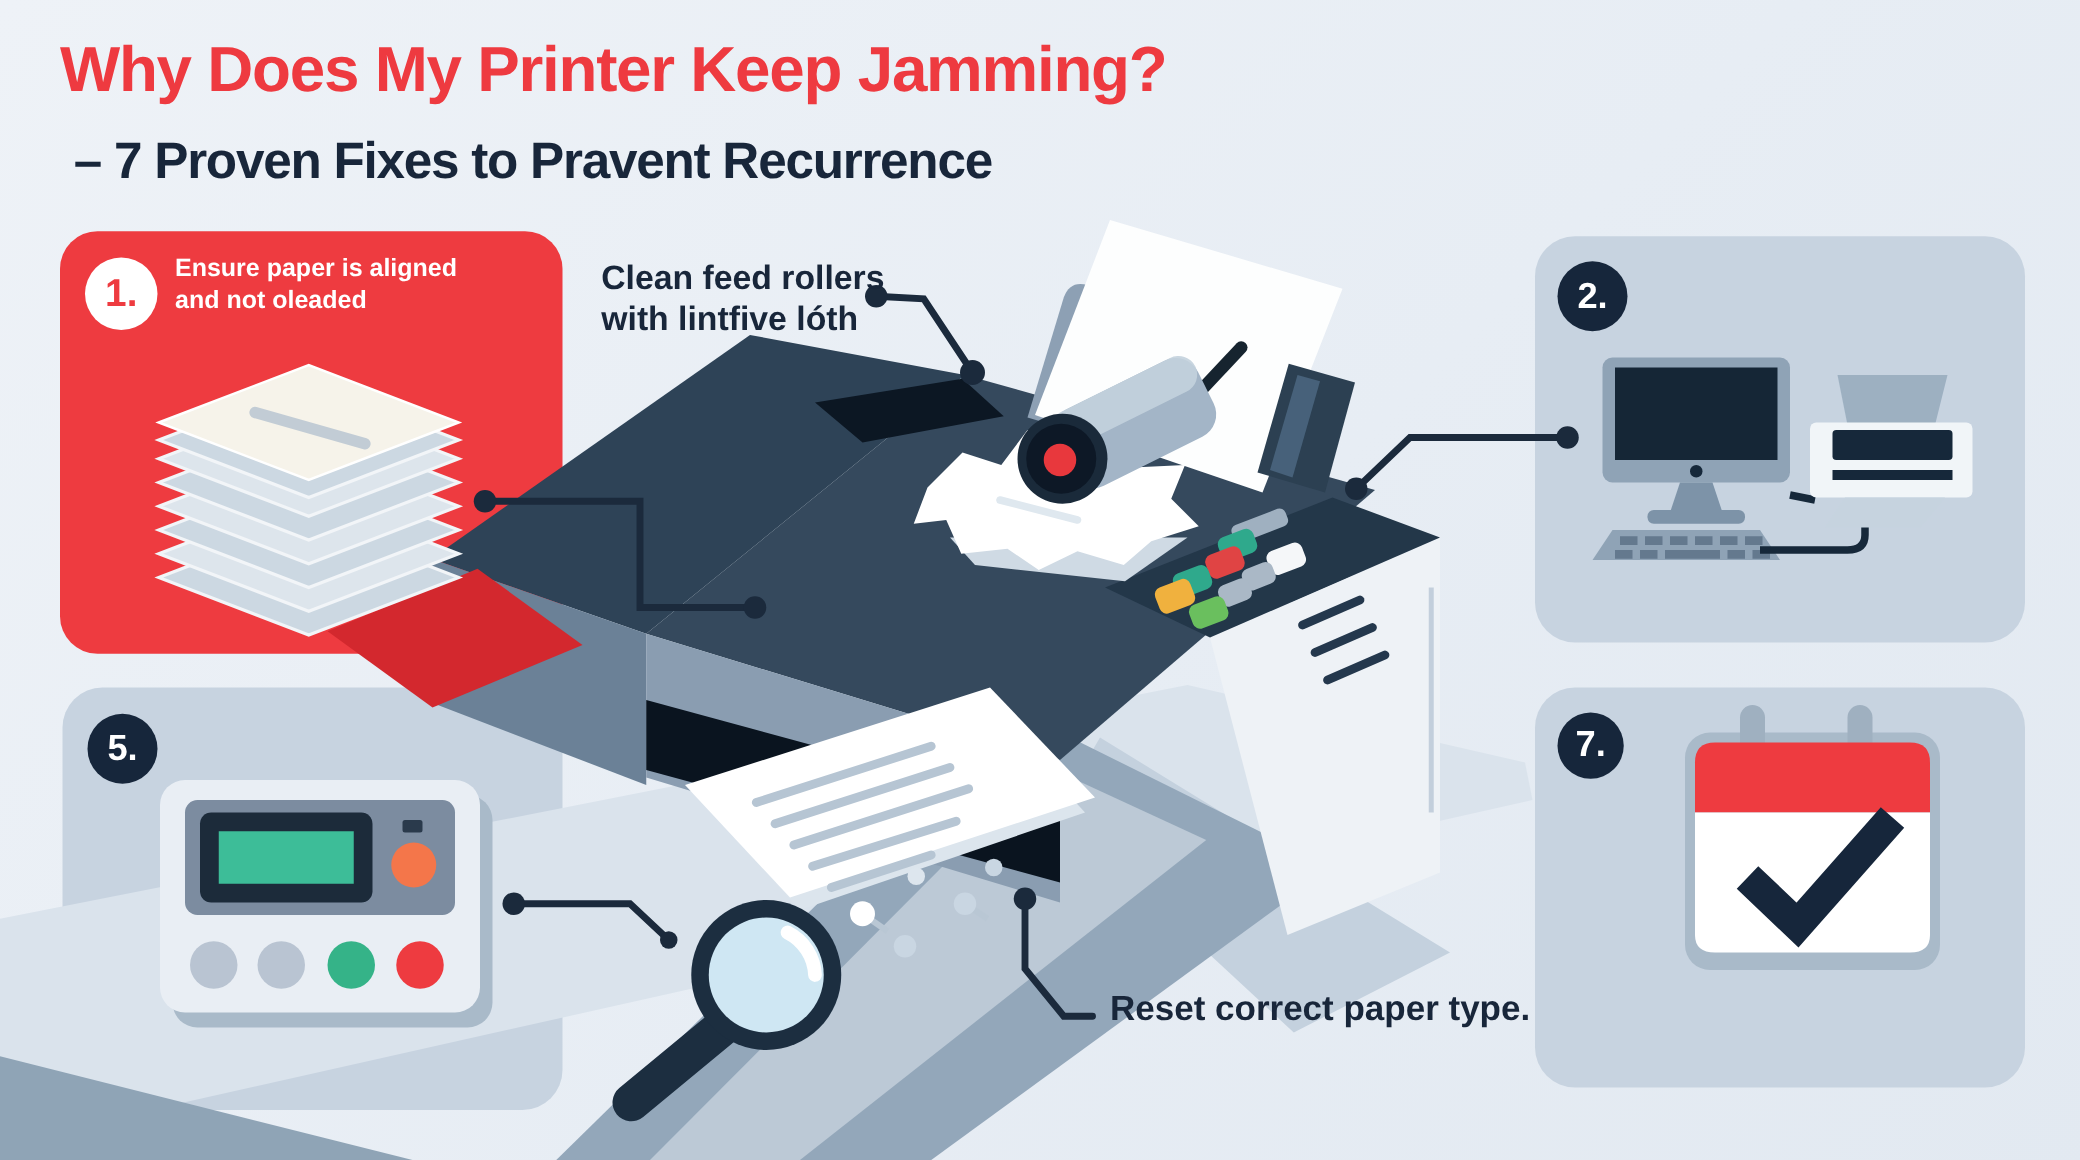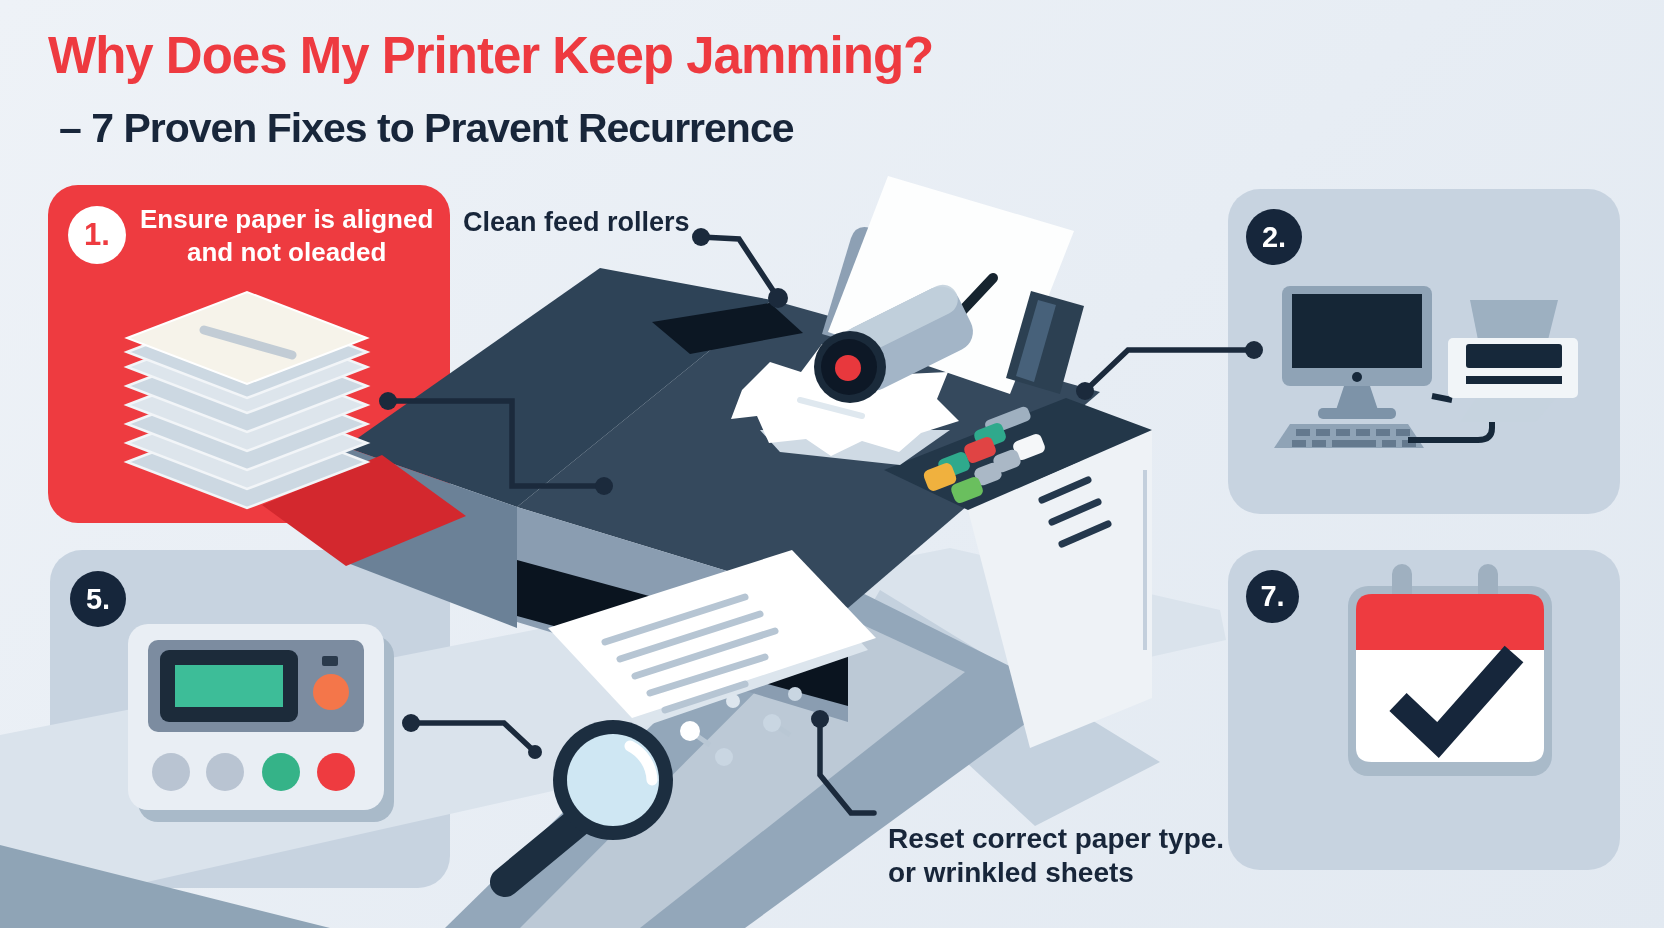--- a/index.html
+++ b/index.html
@@ -28,28 +28,28 @@
   .page-title{
     position:absolute;z-index:3;left:48px;top:26px;margin:0;
     font-size:51px;font-weight:800;letter-spacing:-1px;color:#ee3a40;white-space:nowrap;
   }
   .page-subtitle{
     position:absolute;z-index:3;left:48px;top:94px;margin:11px;
     font-size:41px;font-weight:800;letter-spacing:-1px;color:#18263a;white-space:nowrap;
   }
   .card1-heading{
     position:absolute;z-index:3;left:140px;top:203px;
-    font-size:26px;font-weight:bold;color:#ffffff;line-height:1.25;white-space:nowrap;text-align:center;
+    font-size:20px;font-weight:bold;color:#ffffff;line-height:1.25;white-space:nowrap;
   }
   .callout{
     position:absolute;z-index:3;font-size:27px;font-weight:bold;color:#18263a;
     line-height:1.22;white-space:nowrap;
   }
-  .callout-clean{left:463px;top:206px;}
-  .callout-reset{left:888px;top:790px;font-size:28px;margin-top:32px;}
+  .callout-clean{left:481px;top:206px;}
+  .callout-reset{left:888px;top:790px;font-size:28px;}
   .card7-caption{
     position:absolute;z-index:3;left:1294px;top:798px;
     font-size:27px;font-weight:bold;color:#18263a;line-height:1.25;white-space:nowrap;
   }
 </style>
 </head>
 <body>
 
 <div class="canvas">
 
@@ -241,20 +241,20 @@
   <div class="badge badge-navy badge-5">5.</div>
   <div class="badge badge-navy badge-7">7.</div>
 
   <div class="card1-heading">
     <div>Ensure paper is aligned</div>
     <div>and not oleaded</div>
   </div>
 
   <div class="callout callout-clean">
     <div>Clean feed rollers</div>
+    <div>with lintfive lóth</div>
   </div>
   <div class="callout callout-reset">
     <div>Reset correct paper type.</div>
-    <div>or wrinkled sheets</div>
   </div>
 
 
 </div>
 
 </body></html>

